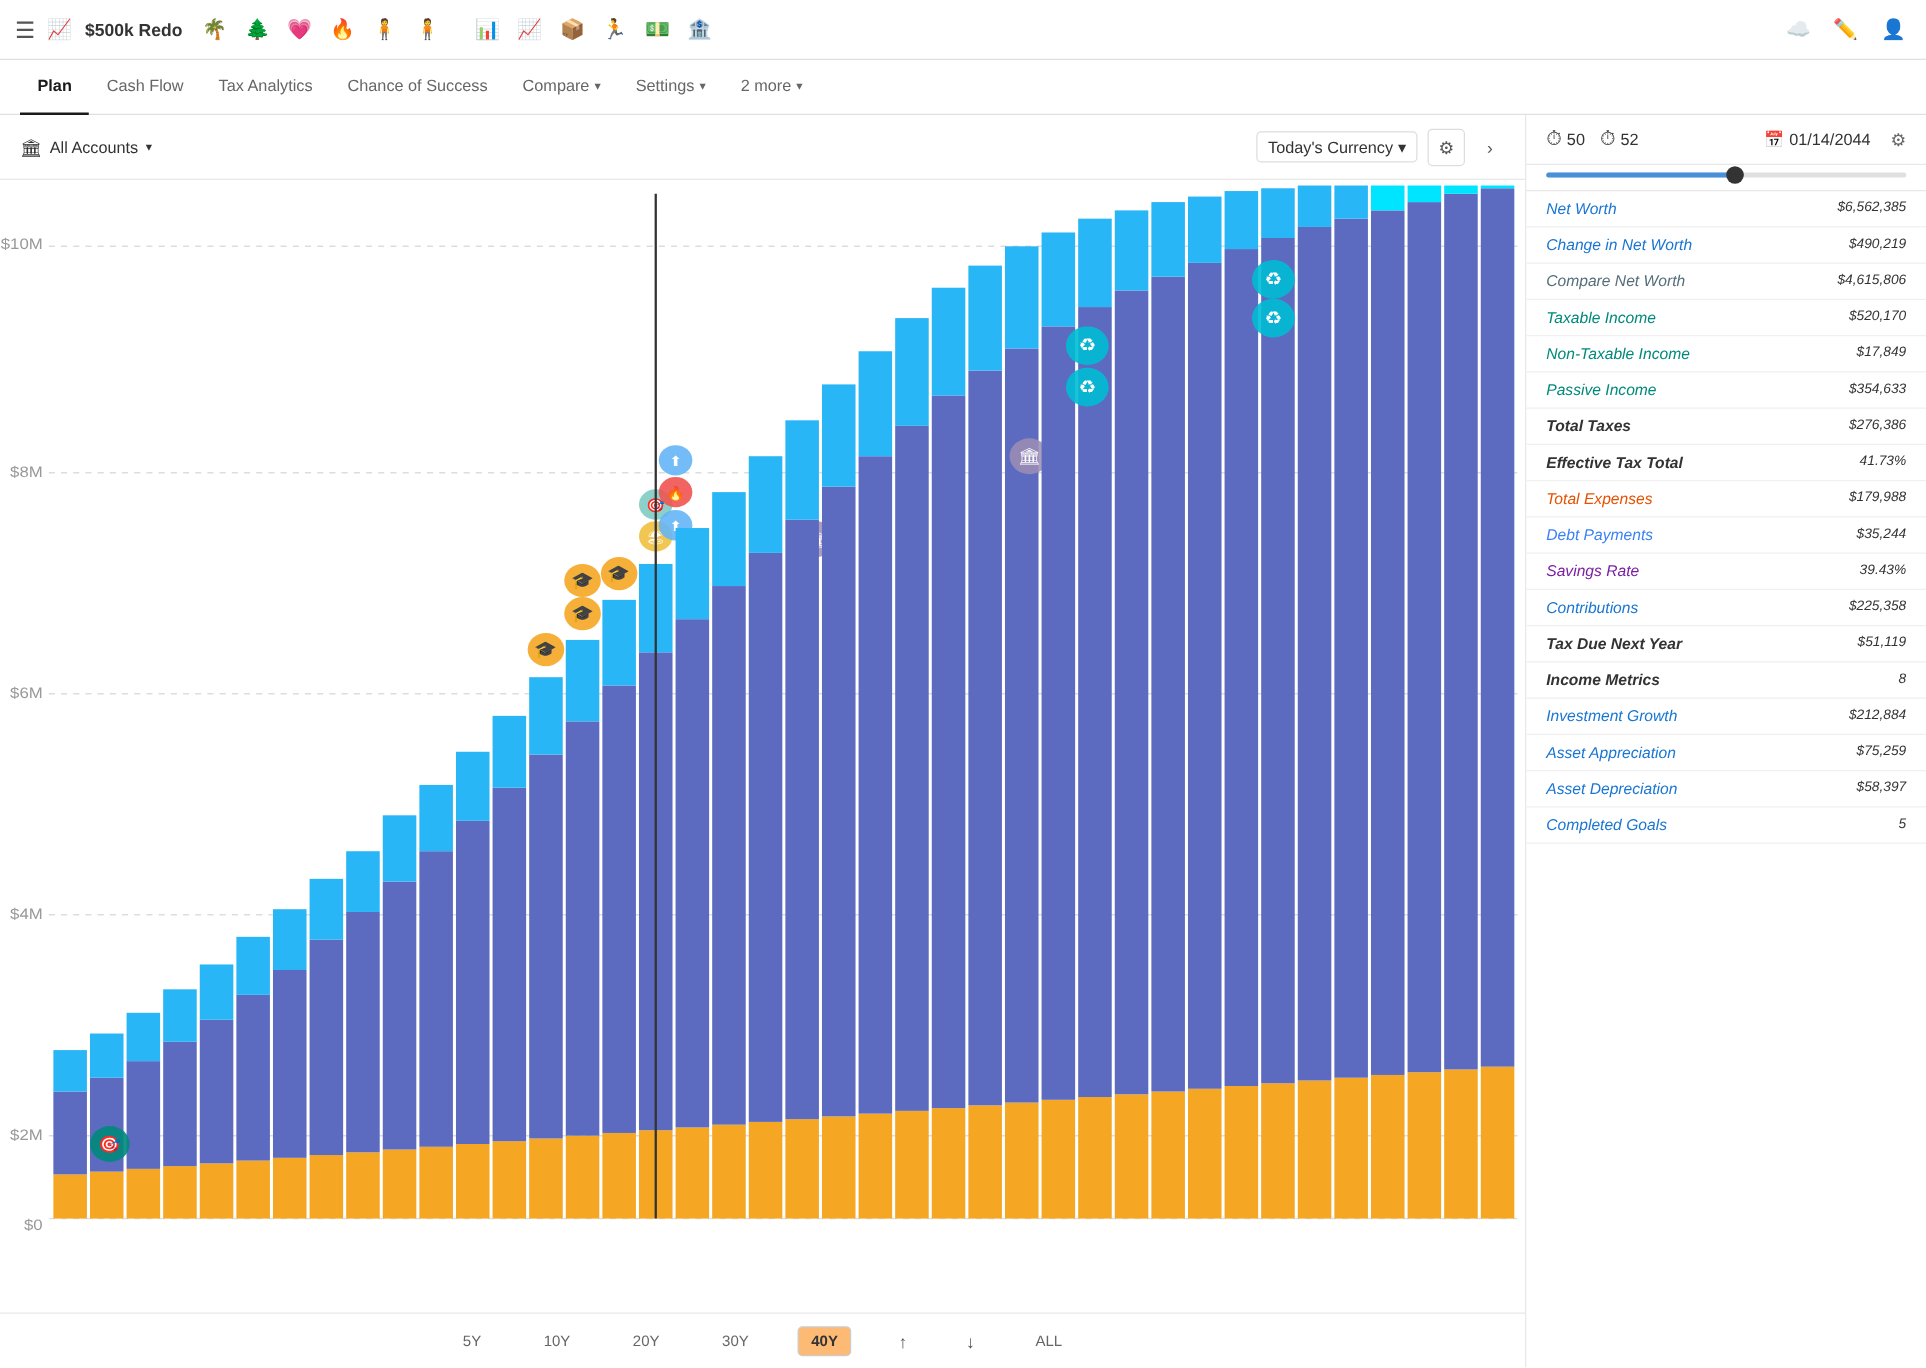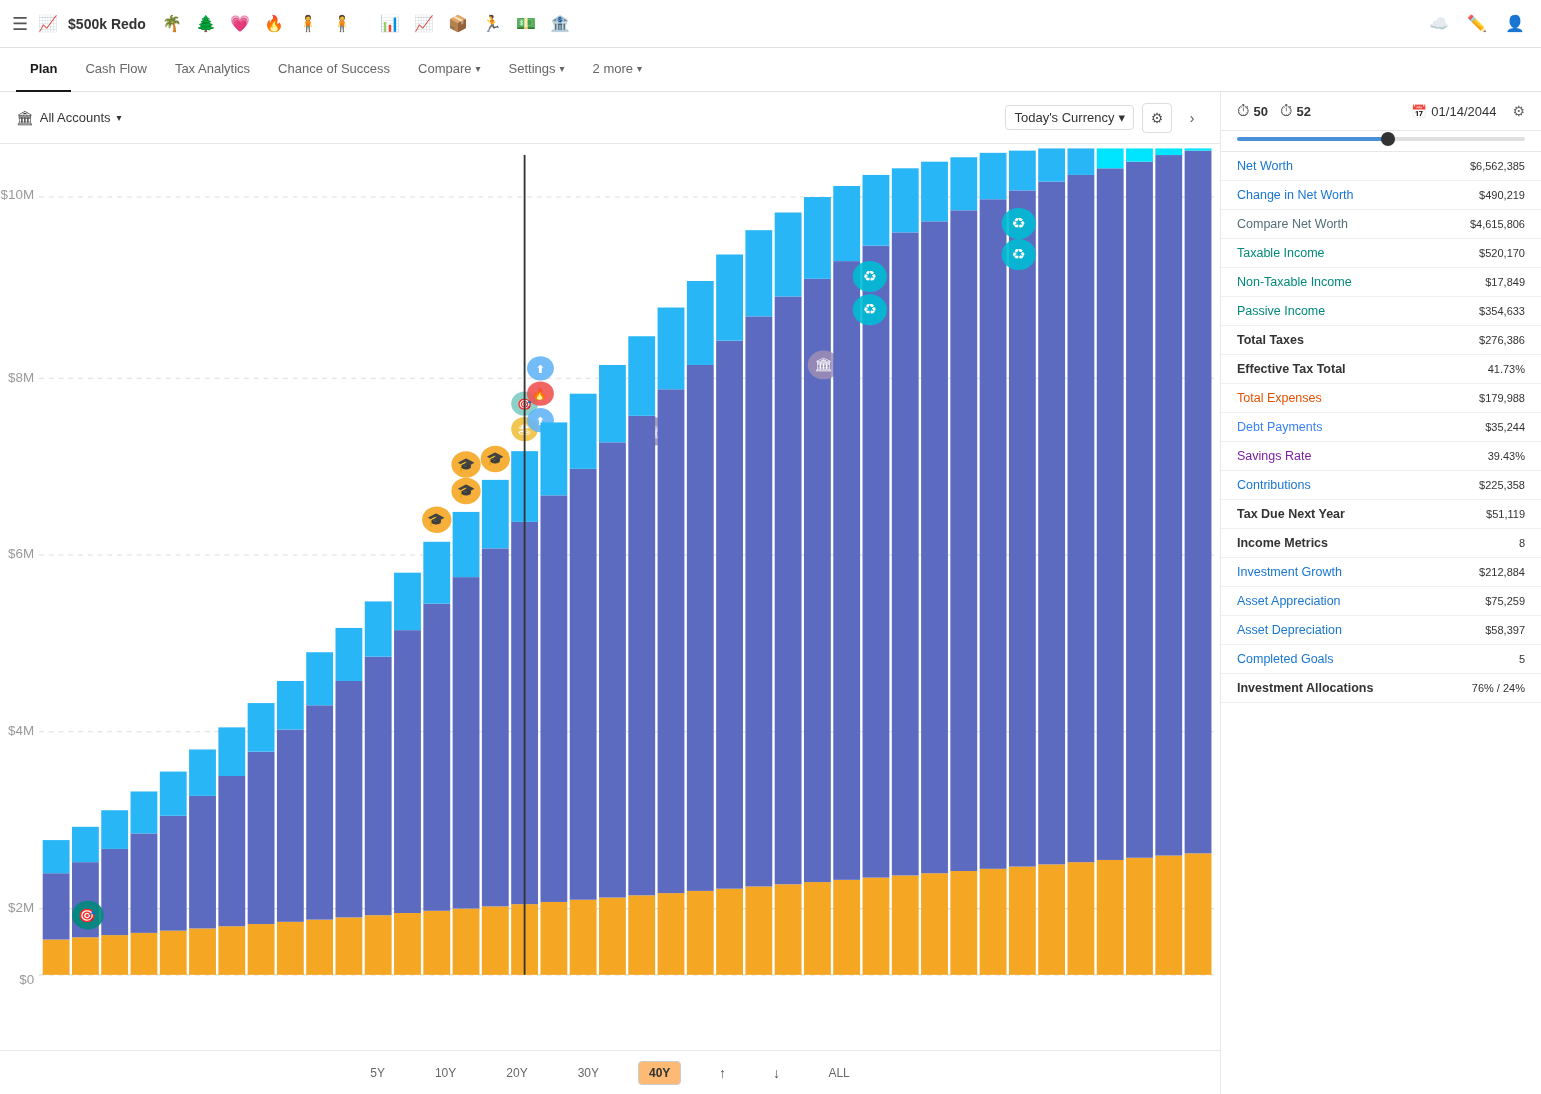--- a/index.html
+++ b/index.html
@@ -42,33 +42,33 @@
     .chart-bottom { display: flex; align-items: center; justify-content: center; gap: 28px; padding: 8px 16px; height: 44px; border-top: 1px solid #e8e8e8; }
     .time-btn { padding: 4px 10px; cursor: pointer; font-size: 12px; color: #666; border-radius: 4px; border: 1px solid transparent; }
     .time-btn.active { background: #fdba74; border: 1px solid #ccc; font-weight: 600; color: #333; }
     .arrow-btn { width: 26px; height: 26px; display: flex; align-items: center; justify-content: center; cursor: pointer; color: #555; font-size: 14px; }
 
     
     .right-panel { width: 320px; flex-shrink: 0; display: flex; flex-direction: column; overflow-y: auto; }
     .right-panel-header { display: flex; align-items: center; padding: 10px 16px; gap: 12px; border-bottom: 1px solid #e8e8e8; flex-shrink: 0; }
     .metric-badge { display: flex; align-items: center; gap: 4px; font-size: 13px; color: #333; }
     .metric-badge .icon { font-size: 16px; }
-    .metric-badge .num { font-weight: 700; }
+    .metric-badge .num { font-weight: 400; }
     .date-badge { display: flex; align-items: center; gap: 4px; font-size: 13px; color: #333; margin-left: auto; }
     .gear-btn { cursor: pointer; color: #666; font-size: 14px; margin-left: 4px; }
 
     
     .slider-row { padding: 6px 16px 10px; border-bottom: 1px solid #e8e8e8; flex-shrink: 0; }
     .slider-track { width: 100%; height: 4px; background: #e0e0e0; border-radius: 2px; position: relative; }
     .slider-fill { width: 55%; height: 100%; background: #4a90d9; border-radius: 2px; }
     .slider-thumb { width: 14px; height: 14px; background: #333; border-radius: 50%; position: absolute; right: 45%; top: -5px; cursor: pointer; }
 
     
     .metrics-list { flex: 1; overflow-y: auto; }
-    .metric-row { display: flex; align-items: center; justify-content: space-between; padding: 7px 16px; border-bottom: 1px solid #f0f0f0; }
+    .metric-row { display: flex; align-items: flex-start; justify-content: space-between; padding: 7px 16px; border-bottom: 1px solid #f0f0f0; font-style: italic; }
     .metric-label { font-size: 12.5px; }
     .metric-label.blue-link { color: #1976d2; cursor: pointer; }
     .metric-label.teal-link { color: #00897b; cursor: pointer; }
     .metric-label.orange-link { color: #e65100; cursor: pointer; }
     .metric-label.amber-link { color: #3b82f6; cursor: pointer; }
     .metric-label.purple-link { color: #7b1fa2; cursor: pointer; }
     .metric-label.gray-link { color: #546e7a; cursor: pointer; }
     .metric-label.bold { font-weight: 600; color: #333; }
     .metric-value { font-size: 11px; color: #333; font-weight: 500; text-align: right; }
 
@@ -483,20 +483,16 @@
         <span class="metric-value">$75,259</span>
       </div>
       <div class="metric-row">
         <span class="metric-label blue-link">Asset Depreciation</span>
         <span class="metric-value">$58,397</span>
       </div>
       <div class="metric-row">
         <span class="metric-label blue-link">Completed Goals</span>
         <span class="metric-value">5</span>
       </div>
-      <div class="metric-row">
-        <span class="metric-label bold">Investment Allocations</span>
-        <span class="metric-value">76% / 24%</span>
-      </div>
     </div>
   </div>
 
 </div>
 
 </body></html>

